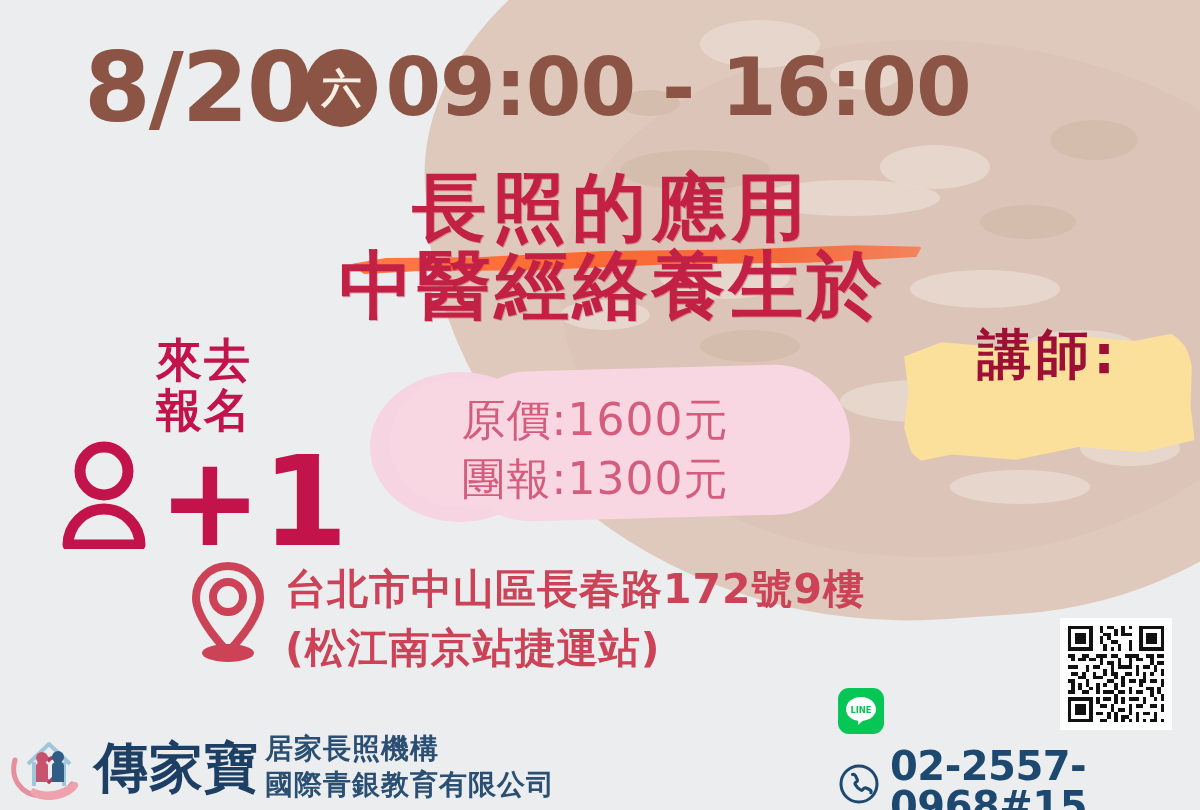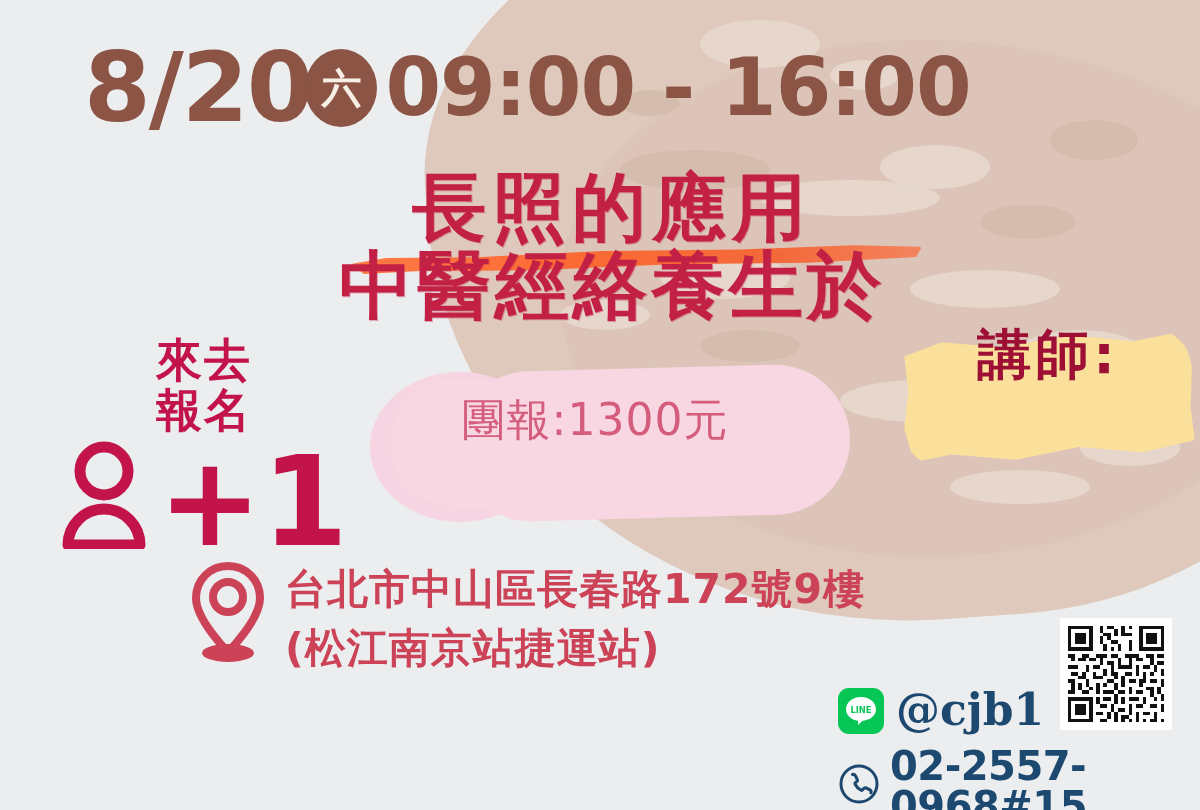--- a/index.html
+++ b/index.html
@@ -371,20 +371,21 @@
         <svg width="104" height="108" viewBox="0 0 104 108" fill="none">
           <circle cx="44" cy="30" r="24" stroke="#c2134a" stroke-width="11"></circle>
           <path d="M8 104 a36 36 0 0 1 72 0 z" fill="none" stroke="#c2134a" stroke-width="11" stroke-linejoin="round"></path>
         </svg>
       </span>
       <span class="plus-one">+1</span>
     </div>
   </div>
 
   <div class="price-box">
+    <div class="price-line">原價:1600元</div>
     <div class="price-line">團報:1300元</div>
   </div>
 
   <div class="speaker">
     <div class="speaker-line">講師:</div>
   </div>
 
   <div class="address">
     <span class="pin-icon">
       <svg width="86" height="104" viewBox="0 0 86 104" fill="none">
@@ -400,21 +401,20 @@
   </div>
 
   <div class="contact">
     <div class="line-row">
       <span class="line-badge">
         <svg width="34" height="32" viewBox="0 0 34 32">
           <path d="M17 2 C8 2 2 7.8 2 14.3 C2 20.1 7 24.9 14 25.8 L14 30 L18.4 25.9 C26.6 25.1 32 20.2 32 14.3 C32 7.8 26 2 17 2 Z" fill="#ffffff"></path>
           <text x="17" y="18" font-family="'DejaVu Sans',sans-serif" font-size="8.4" font-weight="bold" fill="#06c755" text-anchor="middle">LINE</text>
         </svg>
       </span>
-      <span class="line-id">@cjb1</span>
     </div>
     <div class="phone-row">
       <span>
         <svg width="42" height="42" viewBox="0 0 42 42" fill="none">
           <circle cx="21" cy="21" r="18" stroke="#1d4971" stroke-width="3"></circle>
           <path d="M14.5 11.5 c1.6-.6 2.6.3 3.2 1.6 l1.5 3.2 c.5 1.1.2 1.9-.7 2.6 l-1.2 .9 c-.5 .4-.5 .9-.2 1.5 1.3 2.5 3.4 4.6 6 5.9 .6 .3 1.1 .2 1.5-.3 l.9-1.2 c.7-.9 1.5-1.2 2.6-.7 l3.2 1.5 c1.3 .6 2.2 1.6 1.6 3.2" stroke="#1d4971" stroke-width="3.1" stroke-linecap="round" fill="none"></path>
         </svg>
       </span>
       <span class="phone-num">02-2557-0968#15</span>
     </div>
@@ -537,14 +537,34 @@
         <rect x="10" y="27" width="2" height="1"></rect>
           <rect x="16" y="27" width="1" height="1"></rect>
         <rect x="18" y="27" width="1" height="1"></rect>
           <rect x="22" y="27" width="1" height="1"></rect>
         <rect x="24" y="27" width="2" height="1"></rect>
           <rect x="27" y="27" width="1" height="1"></rect>
       </g>
     </svg>
   </div>
 
+  <div class="logo">
+    <span class="logo-mark">
+      <svg width="82" height="78" viewBox="0 0 82 78" fill="none">
+        <path d="M20 38 L41 18 L62 38" stroke="#9fc6dd" stroke-width="4" fill="none" stroke-linejoin="round"></path>
+        <path d="M26 36 L26 60 M56 36 L56 60" stroke="#9fc6dd" stroke-width="4"></path>
+        <path d="M7 34 C2 52 12 68 32 70 C46 71 58 66 64 58" stroke="#e6909f" stroke-width="5" fill="none" stroke-linecap="round"></path>
+        <path d="M25 62 C36 68 52 66 64 57 C67 55 71 56 70 60 C68 66 56 74 40 74 C30 74 24 70 22 66 Z" fill="#eda2ae"></path>
+        <path d="M31 40 C31 33 37 29 41 34 C45 29 51 33 51 40 C51 48 41 56 41 56 C41 56 31 48 31 40 Z" stroke="#b6395c" stroke-width="3.5" fill="none"></path>
+        <circle cx="34" cy="32" r="6" fill="#c8536f"></circle>
+        <path d="M28 40 C28 35 40 35 40 40 L40 56 L28 56 Z" fill="#c8536f"></path>
+        <circle cx="50" cy="31" r="6" fill="#2f5d86"></circle>
+        <path d="M44 40 C44 34 56 34 56 40 L56 56 L44 56 Z" fill="#2f5d86"></path>
+      </svg>
+    </span>
+    <span class="logo-name">傳家寶</span>
+    <span class="logo-sub">
+      <div>居家長照機構</div>
+      <div>國際青銀教育有限公司</div>
+    </span>
+  </div>
 
 </div>
 
 </body></html>

